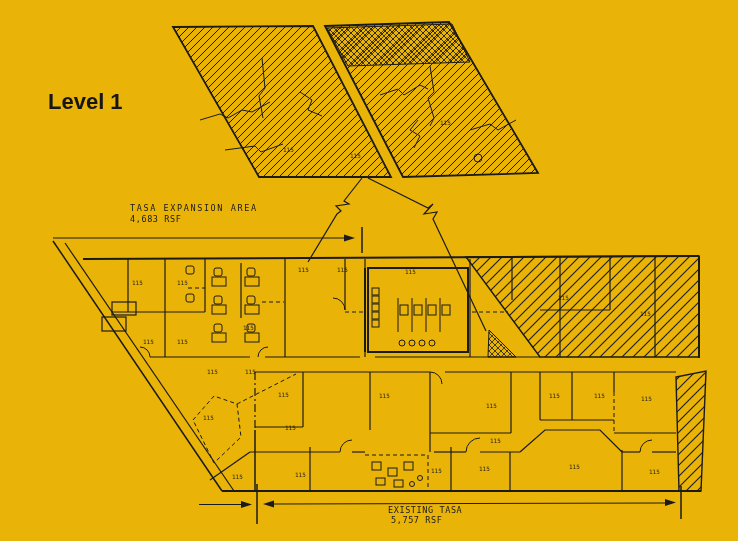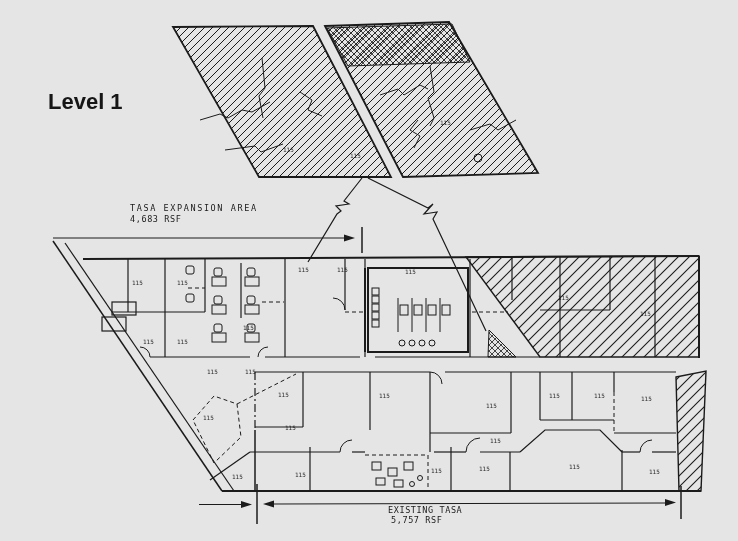--- a/index.html
+++ b/index.html
@@ -1,19 +1,19 @@
 <!DOCTYPE html>
 <html><head>
 <meta charset="utf-8">
 <style>
   html,body{margin:0;padding:0;background:#fff;}
   .stage{
     position:relative;
     width:738px;height:541px;
-    background:#e5e5e5;
+    background:#eab308;
     overflow:hidden;
     font-family:"DejaVu Sans Mono", monospace;
   }
   .stage svg{position:absolute;left:0;top:0;}
   .level-title{
     font-family:"Liberation Sans","DejaVu Sans",sans-serif;
     font-weight:bold;
     font-size:22px;
     fill:#161616;
   }

